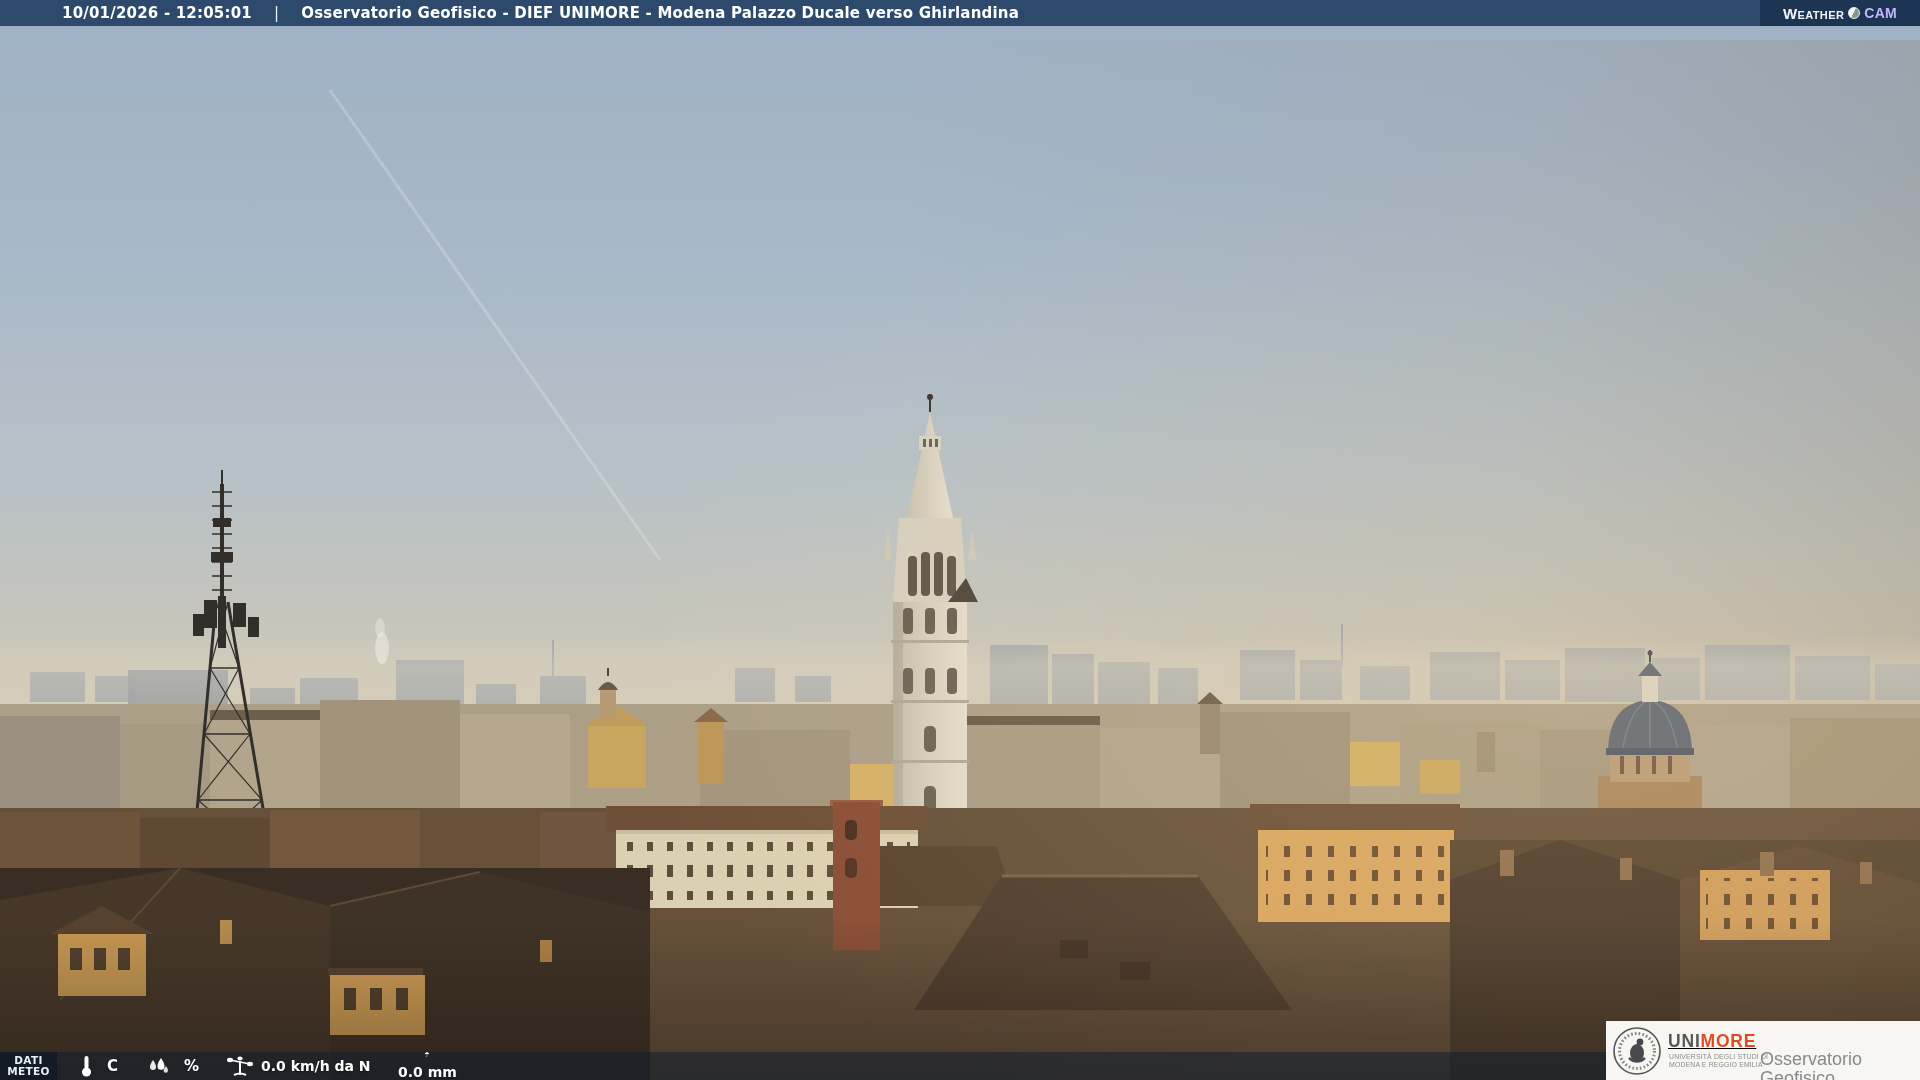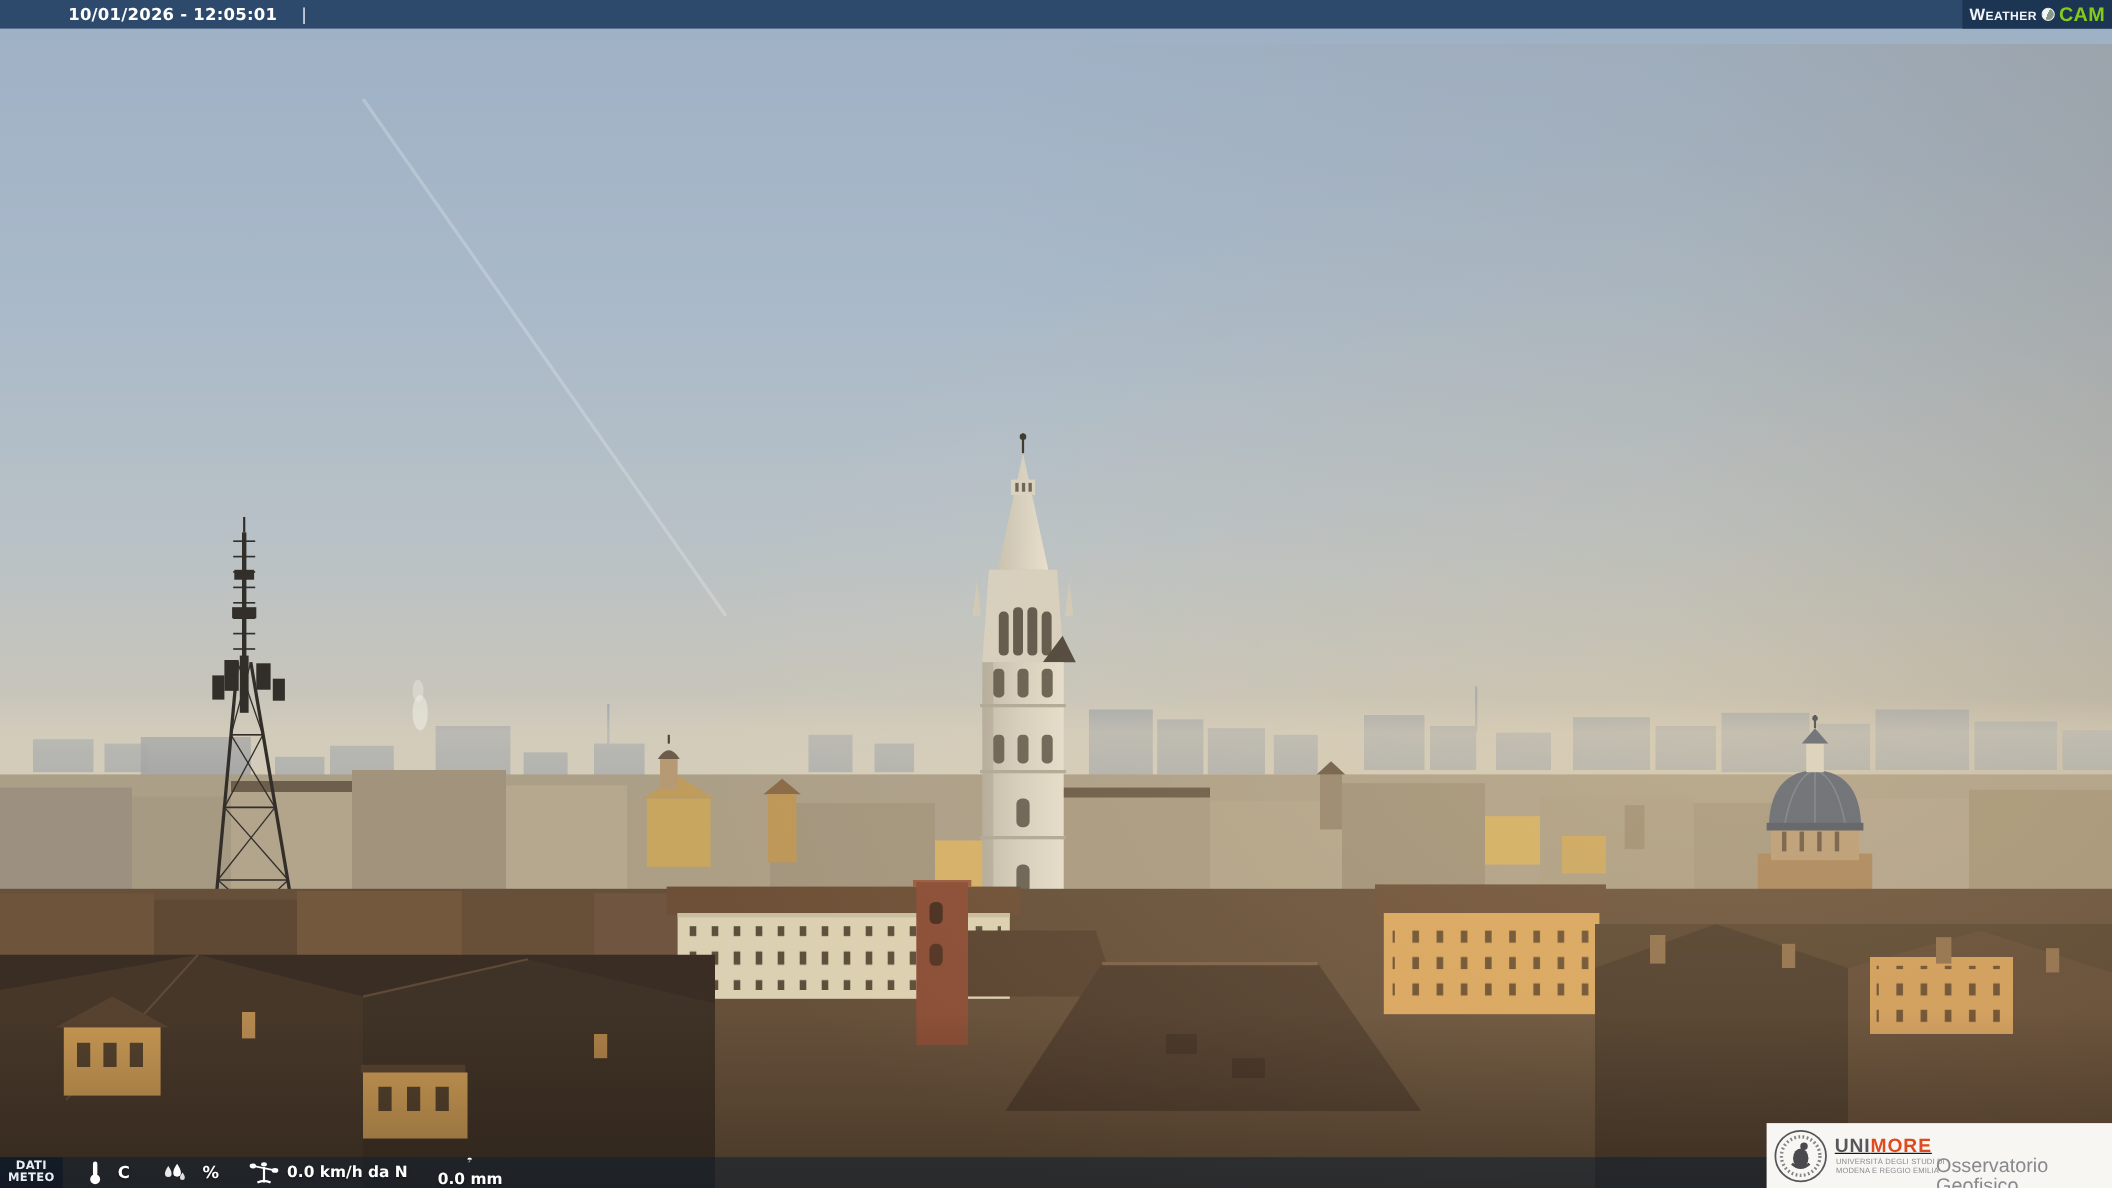--- a/index.html
+++ b/index.html
@@ -7,30 +7,30 @@
          font-family:"DejaVu Sans",sans-serif;}
   .scene{position:absolute;inset:0;width:1920px;height:1080px;display:block;}
 
   
   .topbar{position:absolute;left:0;top:0;width:1920px;height:26px;
           background:var(--topbarBg);display:flex;align-items:center;
           color:var(--barText);font-size:15px;font-weight:bold;letter-spacing:.2px;
           white-space:nowrap;z-index:5;padding-left:12px;}
   .topbar .ts{margin-left:50px;}
   .topbar .sep{margin:0 22px;font-weight:normal;opacity:.9;}
-  .badge{position:absolute;right:0;top:0;height:26px;width:136px;
+  .badge{position:absolute;right:0;top:0;height:26px;width:160px;
          background:var(--badgeBg);display:flex;align-items:center;justify-content:center;
          gap:4px;z-index:6;cursor:pointer;}
   .badge .w{font-variant:small-caps;font-family:"Liberation Sans",sans-serif;
             font-size:15px;font-weight:600;color:#f2f5f8;letter-spacing:.4px;}
   .badge .globe{width:12px;height:12px;border-radius:50%;
             background:linear-gradient(115deg,#f4f6f4 46%,#84988c 46%);
             border:1px solid #eef2ef;box-sizing:border-box;}
-  .badge .c{font-family:"Liberation Sans",sans-serif;font-size:18px;font-weight:bold;
-            color:#84cc16;letter-spacing:.3px;}
+  .badge .c{font-family:"Liberation Sans",sans-serif;font-size:14px;font-weight:bold;
+            color:#c4b5fd;letter-spacing:.3px;}
 
   
   .bottombar{position:absolute;left:0;top:1052px;width:1920px;height:28px;
              background:var(--bottombarBg);z-index:5;color:var(--barText);padding-left:45px;}
   .dati{position:absolute;left:0;top:0;width:57px;height:28px;background:var(--datiTabBg);
         display:flex;flex-direction:column;align-items:center;justify-content:center;
         font-size:10.5px;font-weight:bold;line-height:11px;letter-spacing:.3px;color:#e9eef3;}
   .bitem{position:absolute;top:0;height:28px;display:flex;align-items:center;gap:7px;
          font-size:14px;font-weight:bold;text-shadow:0 1px 2px rgba(0,0,0,.55);}
   .bitem svg{display:block;}
@@ -328,20 +328,21 @@
       <rect x="540" y="940" width="12" height="22" fill="#ad8148"></rect>
     </g>
 
     <rect x="0" y="0" width="1920" height="1080" fill="url(#glow)"></rect>
     <rect x="0" y="920" width="1920" height="160" fill="url(#botShade)"></rect>
   </svg>
 
   <header class="topbar">
     <span class="ts">10/01/2026 - 12:05:01</span>
     <span class="sep">|</span>
+    <span>Osservatorio Geofisico - DIEF UNIMORE - Modena Palazzo Ducale verso Ghirlandina</span>
   </header>
   <div class="badge">
     <span class="w">Weather</span>
     <span class="globe"></span>
     <span class="c">CAM</span>
   </div>
 
   <footer class="bottombar">
     <div class="dati">
       <span>DATI</span>

